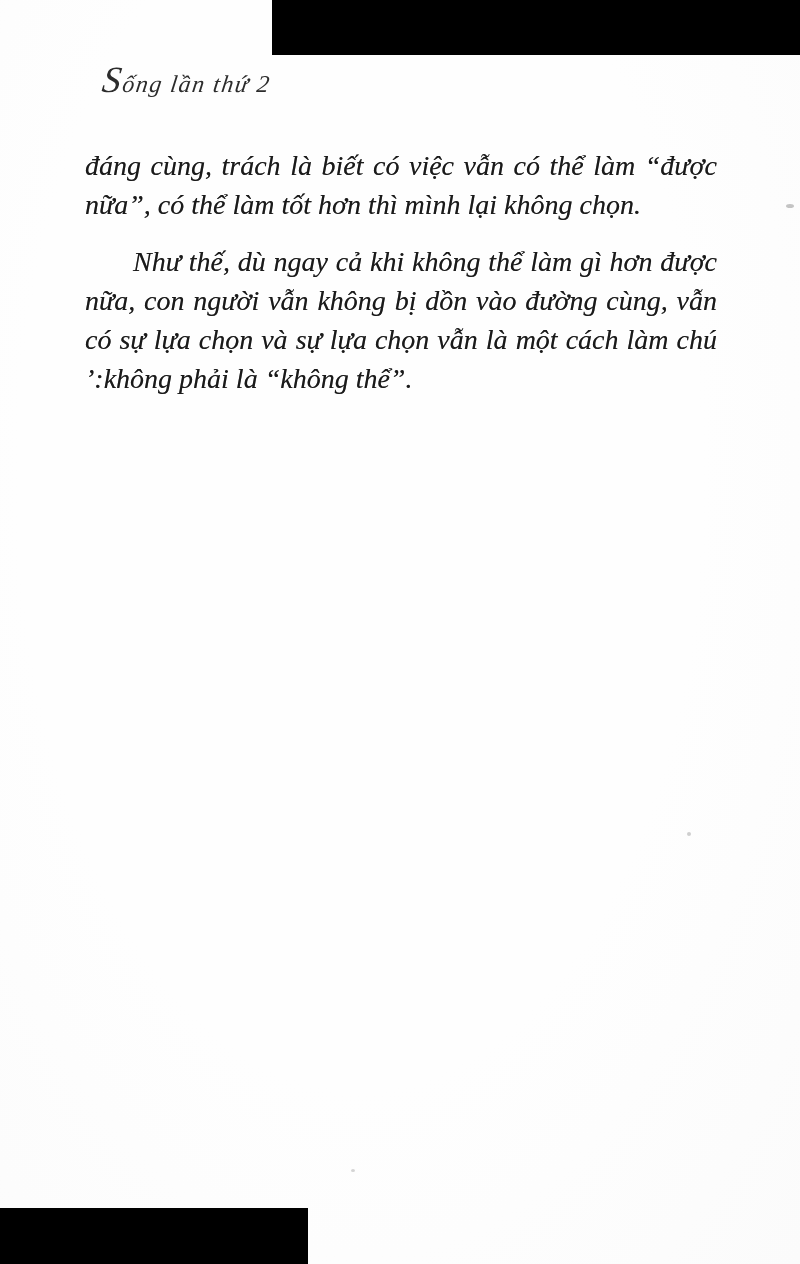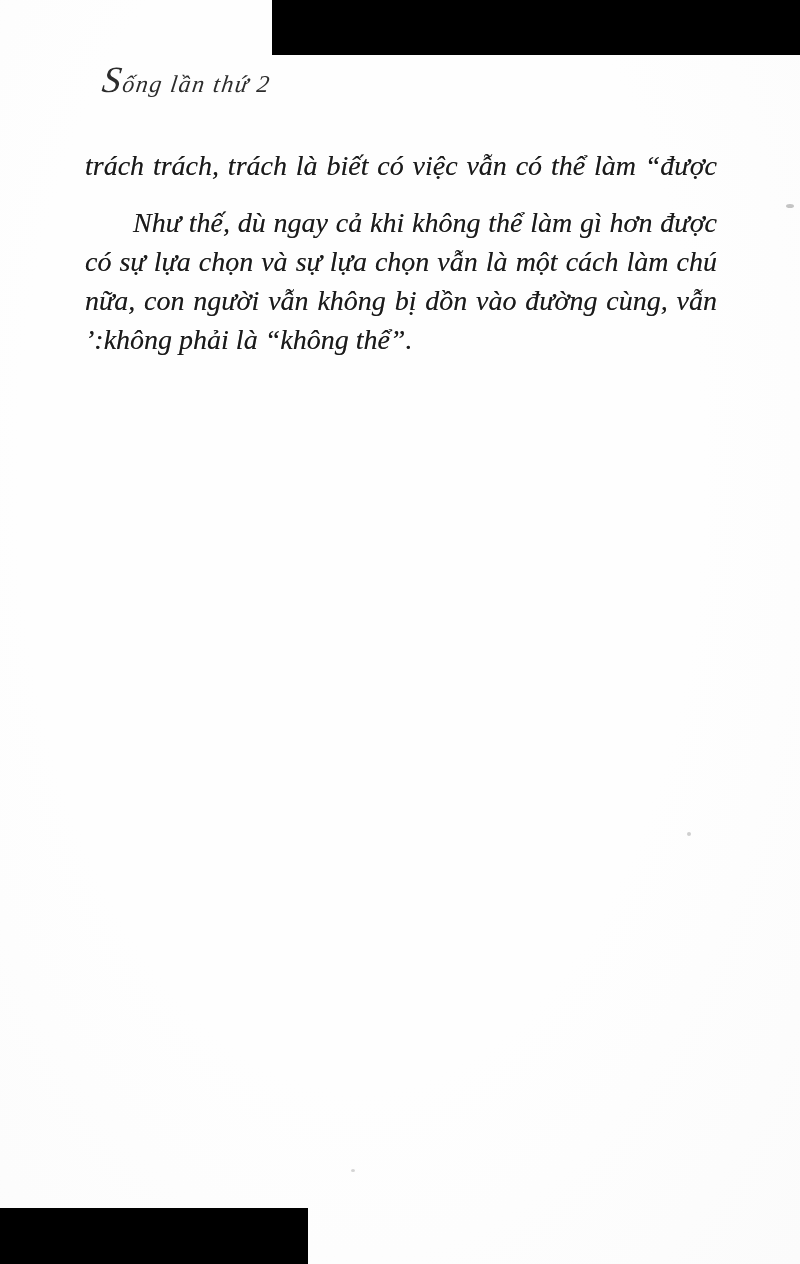--- a/index.html
+++ b/index.html
@@ -97,26 +97,27 @@
 
 <div class="page">
 
   <div class="bar-top"></div>
   <div class="bar-bottom"></div>
 
   <div class="running-header">Sống lần thứ 2</div>
 
   <div class="textblock">
     <div>
-      <div class="jline">trách trách, trách là biết có việc vẫn có thể làm “được</div>
+      <div class="jline">đáng cùng, trách là biết có việc vẫn có thể làm “được</div>
+      <div class="line">nữa”, có thể làm tốt hơn thì mình lại không chọn.</div>
     </div>
     <div class="para2">
       <div class="jline indent">Như thế, dù ngay cả khi không thể làm gì hơn được</div>
+      <div class="jline">nữa, con người vẫn không bị dồn vào đường cùng, vẫn</div>
       <div class="jline">có sự lựa chọn và sự lựa chọn vẫn là một cách làm chú</div>
-      <div class="jline">nữa, con người vẫn không bị dồn vào đường cùng, vẫn</div>
       <div class="line">’:không phải là “không thể”.</div>
     </div>
   </div>
 
   <div class="speck speck-1"></div>
   <div class="speck speck-2"></div>
   <div class="speck speck-3"></div>
 
 </div>
 

